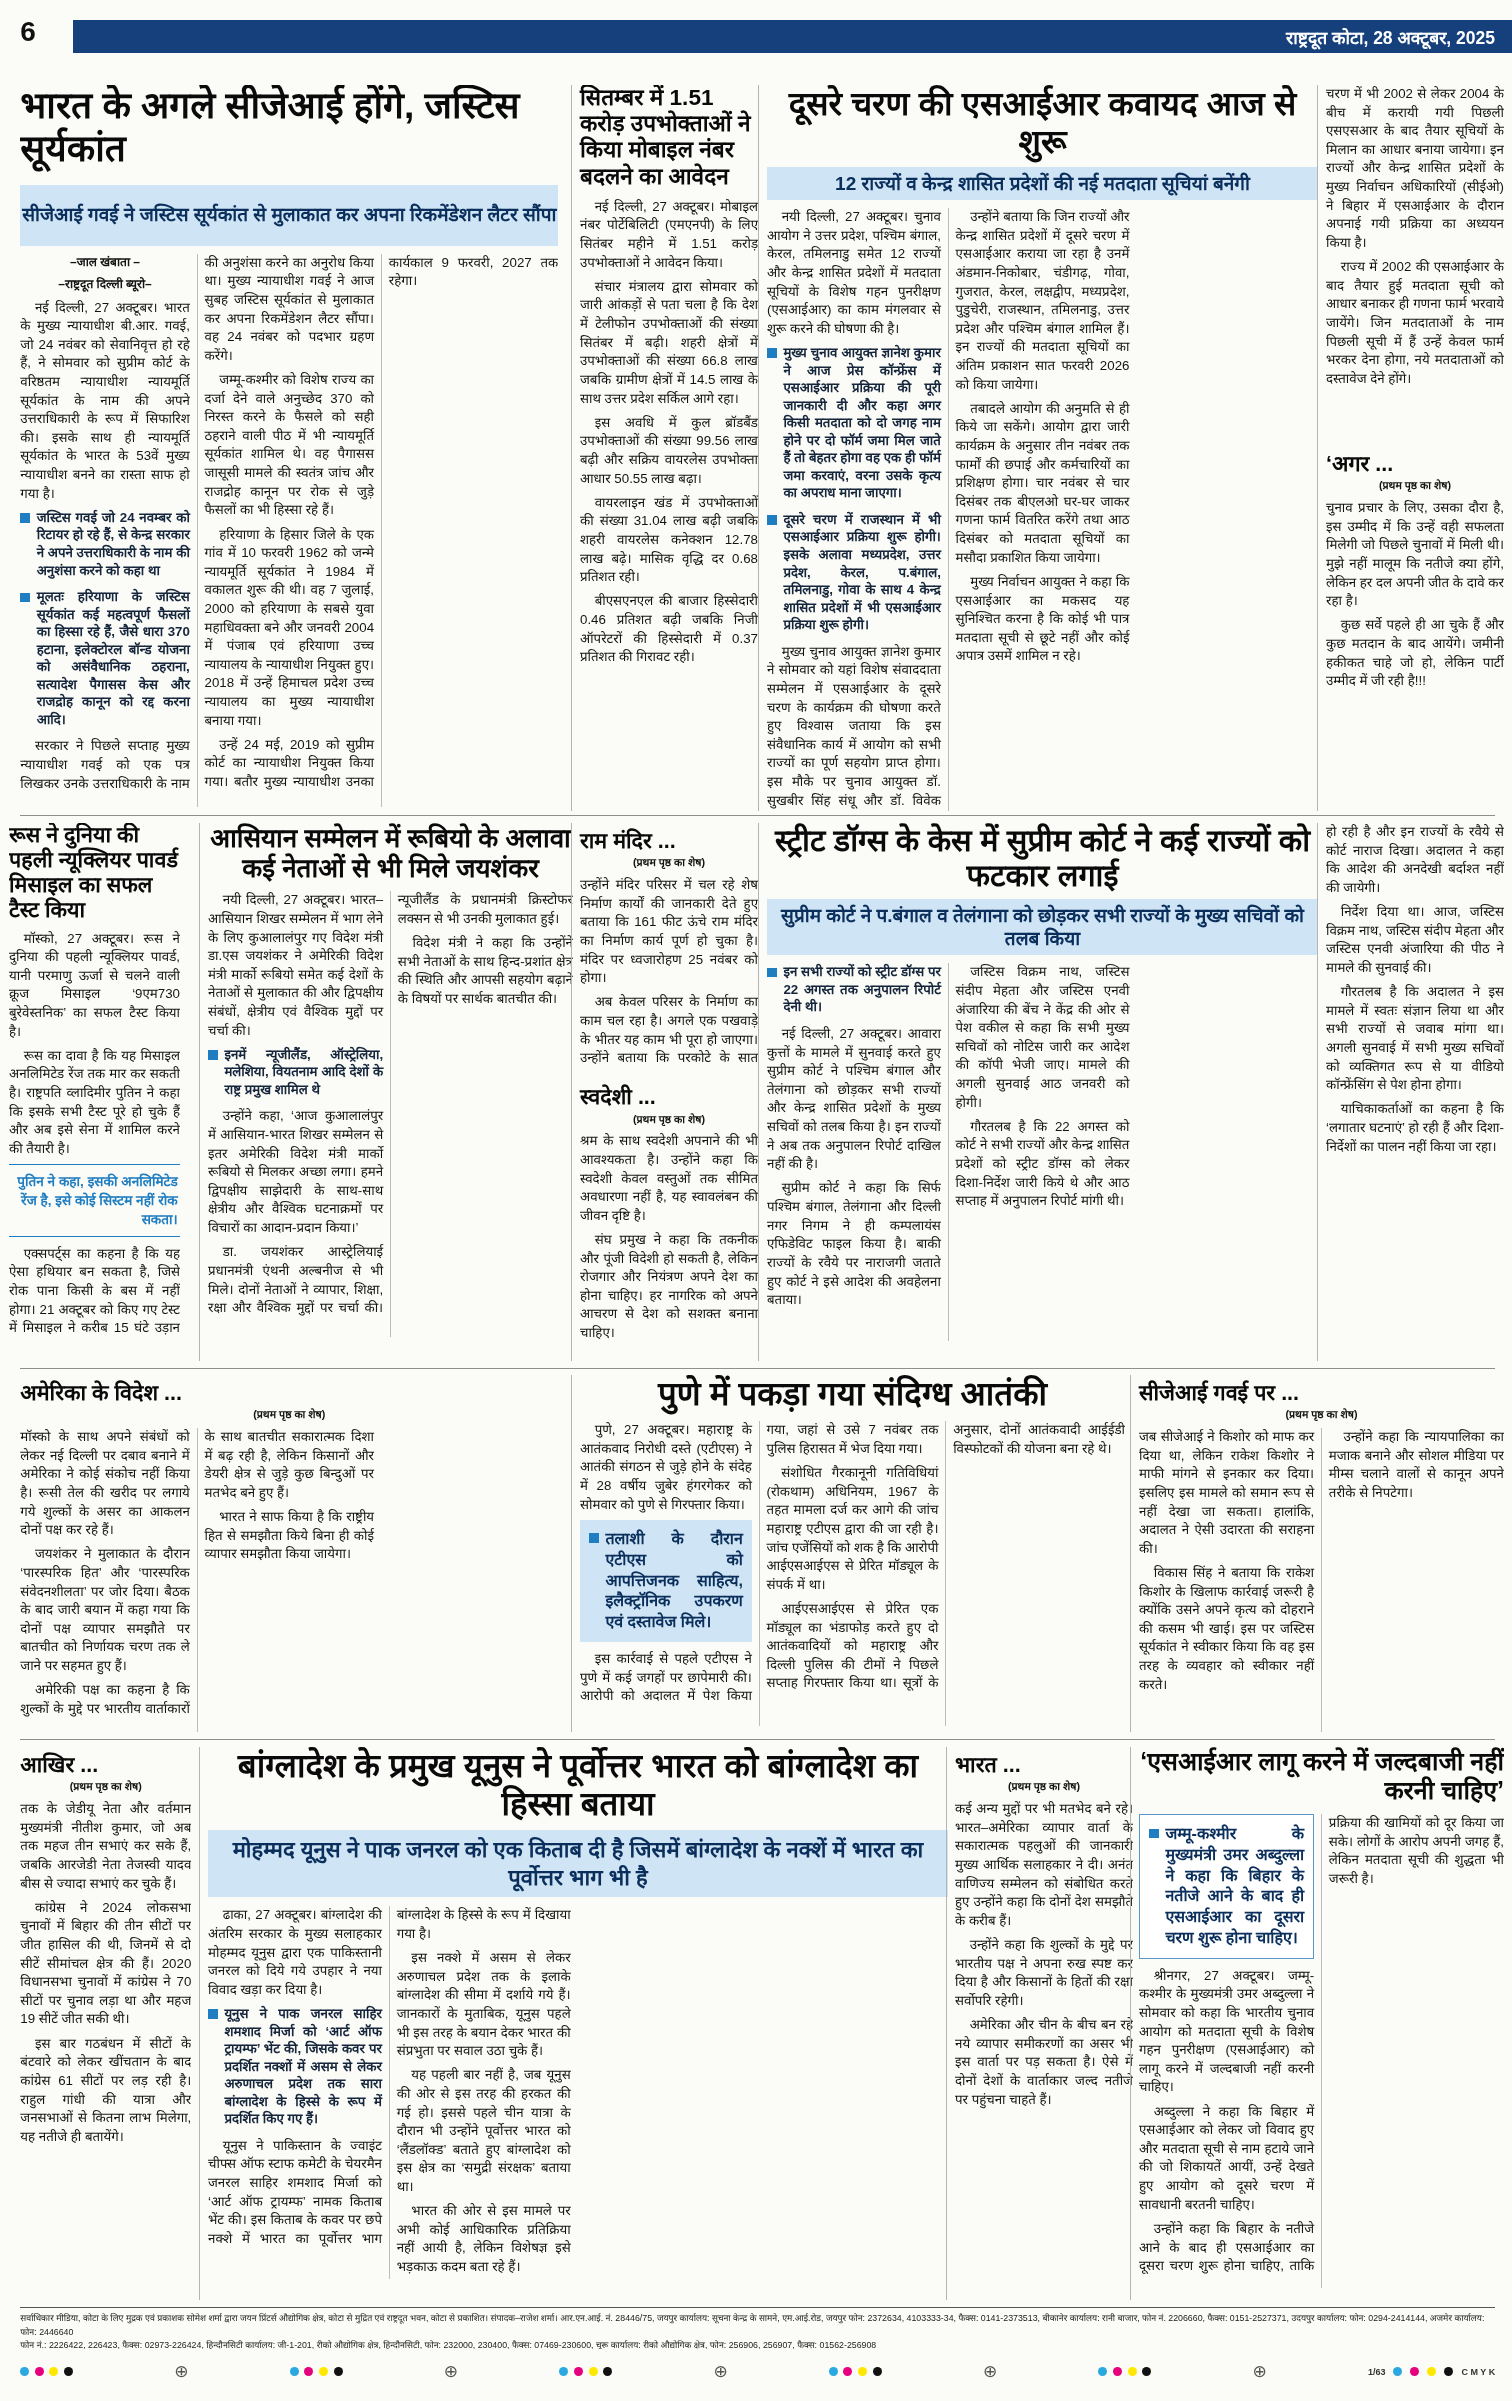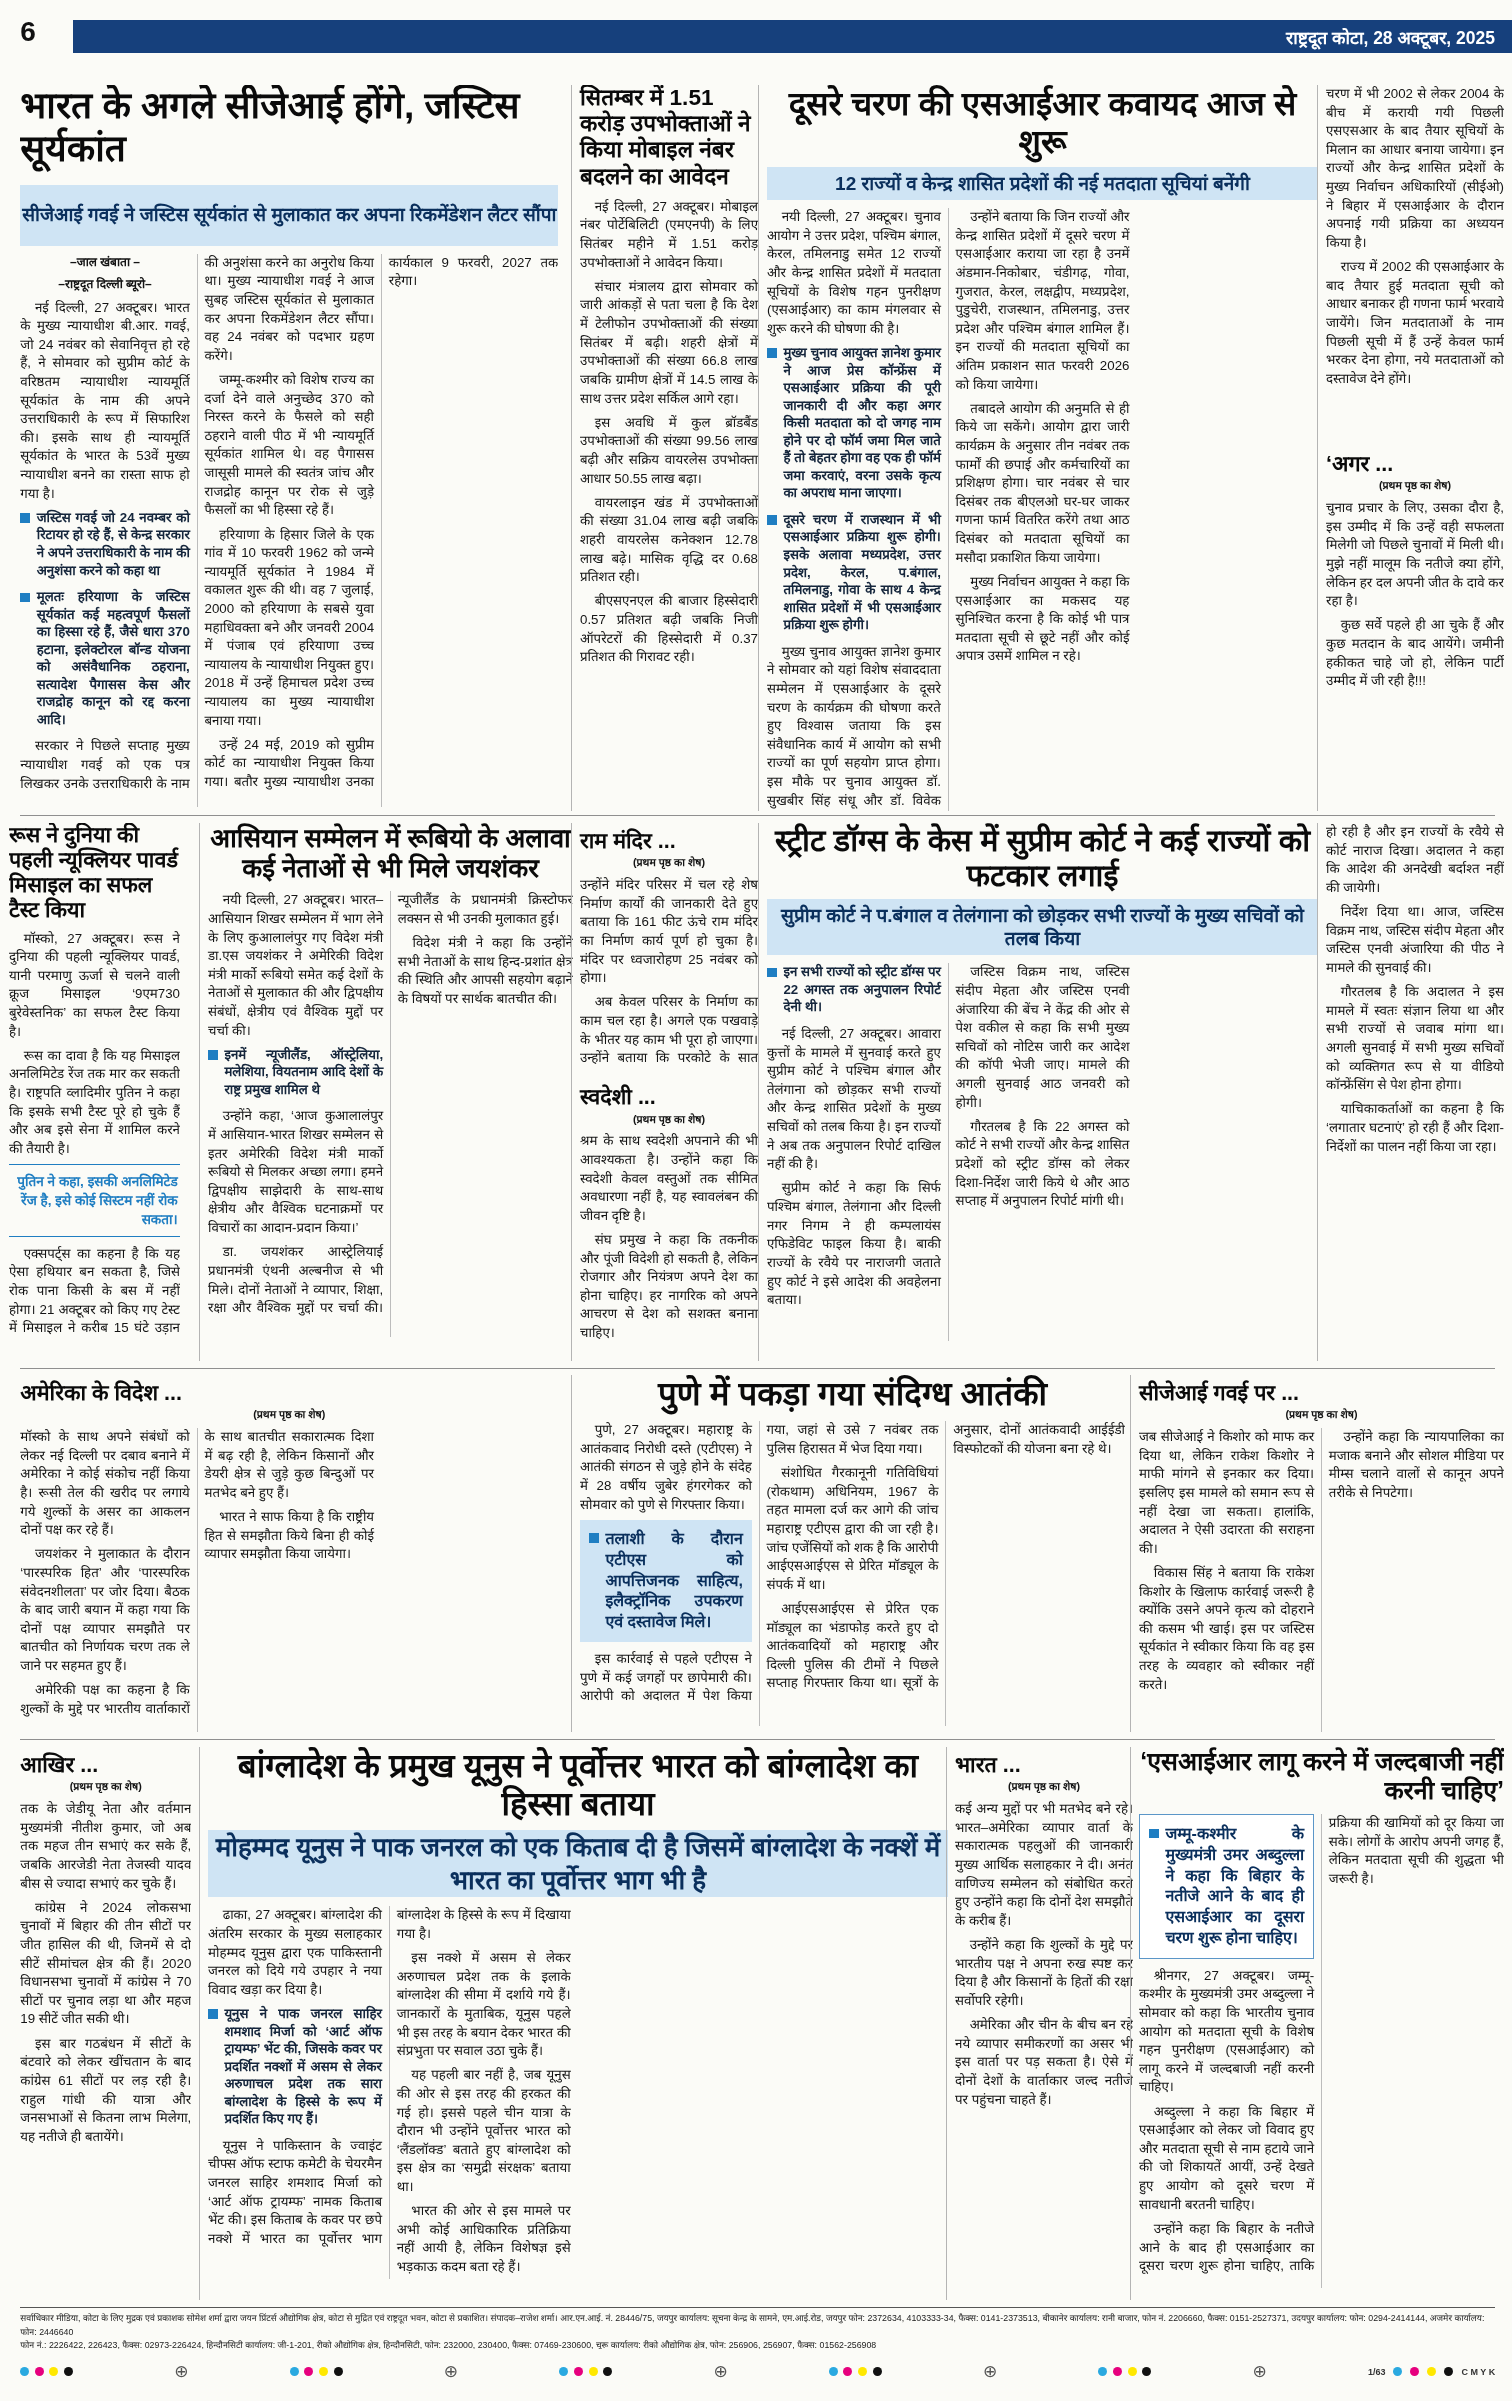--- a/index.html
+++ b/index.html
@@ -82,21 +82,21 @@
     </div>
   </div>
 
   <div class="abs gutter" style="left:571px;top:85px;width:178px;height:726px;">
     <div class="headline" style="font-size:22.6px;">सितम्बर में 1.51 करोड़ उपभोक्ताओं ने किया मोबाइल नंबर बदलने का आवेदन</div>
     <div class="body" style="column-count:1;height:570px;margin-top:8px;">
       <p>नई दिल्ली, 27 अक्टूबर। मोबाइल नंबर पोर्टेबिलिटी (एमएनपी) के लिए सितंबर महीने में 1.51 करोड़ उपभोक्ताओं ने आवेदन किया।</p>
       <p>संचार मंत्रालय द्वारा सोमवार को जारी आंकड़ों से पता चला है कि देश में टेलीफोन उपभोक्ताओं की संख्या सितंबर में बढ़ी। शहरी क्षेत्रों में उपभोक्ताओं की संख्या 66.8 लाख जबकि ग्रामीण क्षेत्रों में 14.5 लाख के साथ उत्तर प्रदेश सर्किल आगे रहा।</p>
       <p>इस अवधि में कुल ब्रॉडबैंड उपभोक्ताओं की संख्या 99.56 लाख बढ़ी और सक्रिय वायरलेस उपभोक्ता आधार 50.55 लाख बढ़ा।</p>
       <p>वायरलाइन खंड में उपभोक्ताओं की संख्या 31.04 लाख बढ़ी जबकि शहरी वायरलेस कनेक्शन 12.78 लाख बढ़े। मासिक वृद्धि दर 0.68 प्रतिशत रही।</p>
-      <p>बीएसएनएल की बाजार हिस्सेदारी 0.57 प्रतिशत बढ़ी जबकि निजी ऑपरेटरों की हिस्सेदारी में 0.37 प्रतिशत की गिरावट रही।</p>
+      <p>बीएसएनएल की बाजार हिस्सेदारी 0.46 प्रतिशत बढ़ी जबकि निजी ऑपरेटरों की हिस्सेदारी में 0.37 प्रतिशत की गिरावट रही।</p>
     </div>
   </div>
 
   <div class="abs gutter" style="left:758px;top:85px;width:551px;height:726px;">
     <div class="headline" style="font-size:33px;text-align:center;">दूसरे चरण की एसआईआर कवायद आज से शुरू</div>
     <div class="subbar" style="font-size:19px;height:33px;margin:5.6px 0 8px;">12 राज्यों व केन्द्र शासित प्रदेशों की नई मतदाता सूचियां बनेंगी</div>
     <div class="body" style="column-count:3;height:627px;">
       <p>नयी दिल्ली, 27 अक्टूबर। चुनाव आयोग ने उत्तर प्रदेश, पश्चिम बंगाल, केरल, तमिलनाडु समेत 12 राज्यों और केन्द्र शासित प्रदेशों में मतदाता सूचियों के विशेष गहन पुनरीक्षण (एसआईआर) का काम मंगलवार से शुरू करने की घोषणा की है।</p>
       <div class="bullet">
         <span class="sq"></span>
@@ -236,21 +236,21 @@
     <div class="cont-label">(प्रथम पृष्ठ का शेष)</div>
     <div class="body" style="column-count:1;height:497px;">
       <p class="noindent">तक के जेडीयू नेता और वर्तमान मुख्यमंत्री नीतीश कुमार, जो अब तक महज तीन सभाएं कर सके हैं, जबकि आरजेडी नेता तेजस्वी यादव बीस से ज्यादा सभाएं कर चुके हैं।</p>
       <p>कांग्रेस ने 2024 लोकसभा चुनावों में बिहार की तीन सीटों पर जीत हासिल की थी, जिनमें से दो सीटें सीमांचल क्षेत्र की हैं। 2020 विधानसभा चुनावों में कांग्रेस ने 70 सीटों पर चुनाव लड़ा था और महज 19 सीटें जीत सकी थी।</p>
       <p>इस बार गठबंधन में सीटों के बंटवारे को लेकर खींचतान के बाद कांग्रेस 61 सीटों पर लड़ रही है। राहुल गांधी की यात्रा और जनसभाओं से कितना लाभ मिलेगा, यह नतीजे ही बतायेंगे।</p>
     </div>
   </div>
 
   <div class="abs gutter" style="left:199px;top:1747px;width:740px;height:553px;">
     <div class="headline" style="font-size:33px;text-align:center;">बांग्लादेश के प्रमुख यूनुस ने पूर्वोत्तर भारत को बांग्लादेश का हिस्सा बताया</div>
-    <div class="subbar" style="font-size:26px;height:67px;margin:6.8px 0 9px;">मोहम्मद यूनुस ने पाक जनरल को एक किताब दी है जिसमें बांग्लादेश के नक्शें में भारत का पूर्वोत्तर भाग भी है</div>
+    <div class="subbar" style="font-size:22px;height:67px;margin:6.8px 0 9px;">मोहम्मद यूनुस ने पाक जनरल को एक किताब दी है जिसमें बांग्लादेश के नक्शें में भारत का पूर्वोत्तर भाग भी है</div>
     <div class="body" style="column-count:4;height:373px;">
       <p>ढाका, 27 अक्टूबर। बांग्लादेश की अंतरिम सरकार के मुख्य सलाहकार मोहम्मद यूनुस द्वारा एक पाकिस्तानी जनरल को दिये गये उपहार ने नया विवाद खड़ा कर दिया है।</p>
       <div class="bullet">
         <span class="sq"></span>
         <span>यूनुस ने पाक जनरल साहिर शमशाद मिर्जा को ‘आर्ट ऑफ ट्रायम्फ’ भेंट की, जिसके कवर पर प्रदर्शित नक्शों में असम से लेकर अरुणाचल प्रदेश तक सारा बांग्लादेश के हिस्से के रूप में प्रदर्शित किए गए हैं।</span>
       </div>
       <p>यूनुस ने पाकिस्तान के ज्वाइंट चीफ्स ऑफ स्टाफ कमेटी के चेयरमैन जनरल साहिर शमशाद मिर्जा को ‘आर्ट ऑफ ट्रायम्फ’ नामक किताब भेंट की। इस किताब के कवर पर छपे नक्शे में भारत का पूर्वोत्तर भाग बांग्लादेश के हिस्से के रूप में दिखाया गया है।</p>
       <p>इस नक्शे में असम से लेकर अरुणाचल प्रदेश तक के इलाके बांग्लादेश की सीमा में दर्शाये गये हैं। जानकारों के मुताबिक, यूनुस पहले भी इस तरह के बयान देकर भारत की संप्रभुता पर सवाल उठा चुके हैं।</p>
       <p>यह पहली बार नहीं है, जब यूनुस की ओर से इस तरह की हरकत की गई हो। इससे पहले चीन यात्रा के दौरान भी उन्होंने पूर्वोत्तर भारत को ‘लैंडलॉक्ड’ बताते हुए बांग्लादेश को इस क्षेत्र का ‘समुद्री संरक्षक’ बताया था।</p>
       <p>भारत की ओर से इस मामले पर अभी कोई आधिकारिक प्रतिक्रिया नहीं आयी है, लेकिन विशेषज्ञ इसे भड़काऊ कदम बता रहे हैं।</p>

